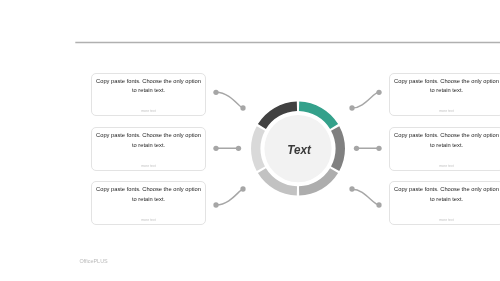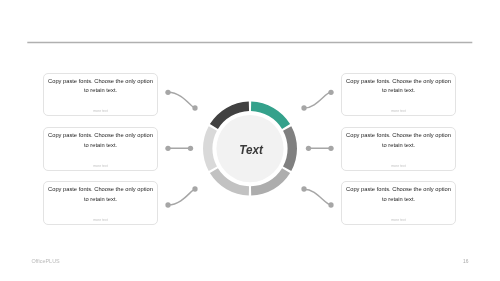--- a/index.html
+++ b/index.html
@@ -1,18 +1,18 @@
 <!DOCTYPE html>
 <html><head>
 <meta charset="utf-8">
 <style>
   html,body{margin:0;padding:0;}
   body{width:500px;height:281px;background:#fff;overflow:hidden;
        font-family:"Liberation Sans",sans-serif;}
-  .slide{position:relative;width:448px;height:281px;background:#ffffff;}
+  .slide{position:relative;width:448px;height:281px;background:#ffffff;margin-left:48px;}
   .card{position:absolute;width:115px;height:43.6px;border:0.6px solid #e3e3e3;
         border-radius:5px;background:#fff;box-sizing:border-box;}
   .card .body{padding:3.3px 0 0 0;text-align:center;}
   .card .txt{font-size:5.74px;line-height:9.6px;color:#1c1c1c;white-space:nowrap;}
   .card .sub{position:absolute;left:0;right:0;bottom:2.0px;text-align:center;
              font-size:3.5px;color:#c2c2c2;letter-spacing:0px;}
   .footer-left{position:absolute;left:31.4px;top:257.7px;font-size:5.45px;color:#b9b9b9;}
   .footer-right{position:absolute;left:463.3px;top:257.6px;font-size:6.0px;color:#a8a8a8;
                 transform-origin:left top;transform:scaleX(0.82);}
   svg.overlay{position:absolute;left:0;top:0;width:500px;height:281px;}

